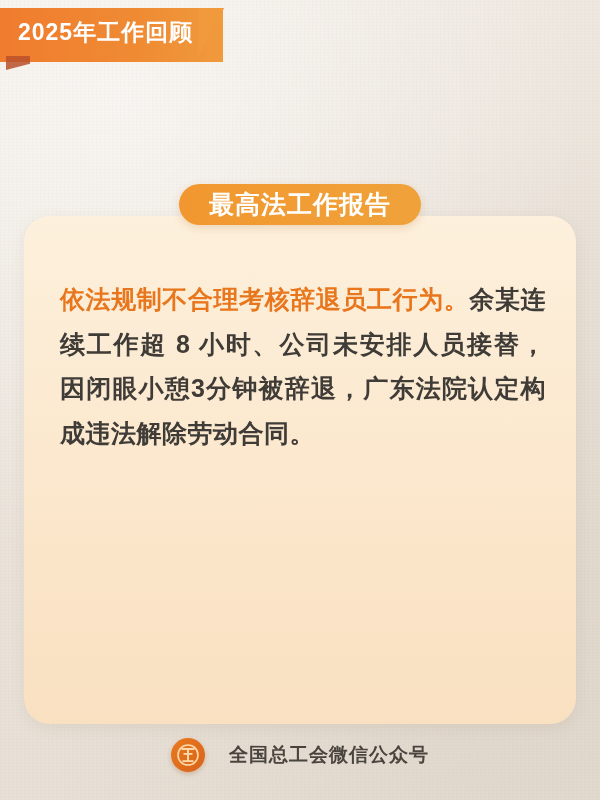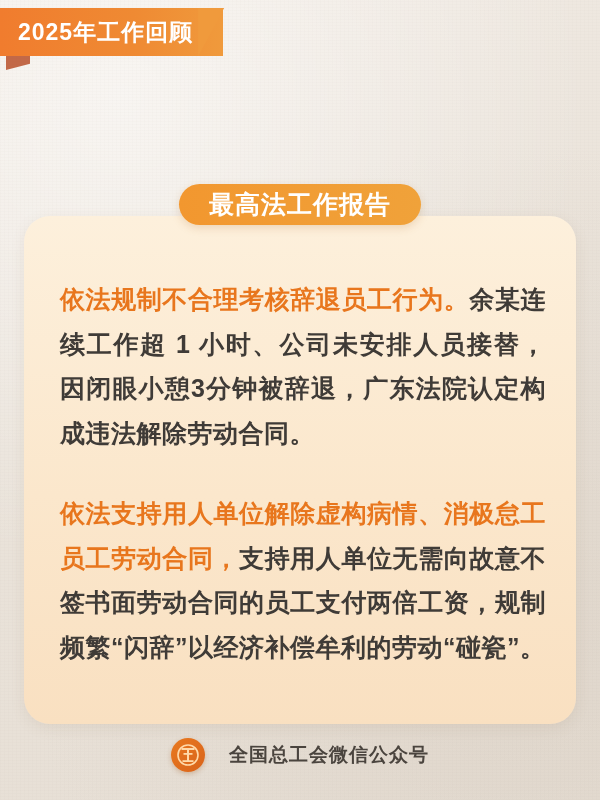--- a/index.html
+++ b/index.html
@@ -37,23 +37,23 @@
   
   .ribbon-wrap {
     position: absolute;
     top: 8px;
     left: 0;
     height: 48px;
   }
   .ribbon {
     position: relative;
     display: inline-block;
-    height: 48px;
+    height: 38px;
     line-height: 48px;
-    padding: 0 30px 0 18px;
+    padding: 0 30px 16px 18px;
     background: linear-gradient(90deg, #f07c2e 0%, #ef8a33 60%, #f09a3c 100%);
     color: #ffffff;
     font-size: 23px;
     font-weight: bold;
     letter-spacing: 1px;
     white-space: nowrap;
   }
   .ribbon::after {
     content: "";
     position: absolute;
@@ -179,24 +179,21 @@
     <div class="ribbon-tail"></div>
   </div>
 
 
   <div class="card"></div>
 
   <div class="pill">最高法工作报告</div>
 
   <div class="body-area">
     <p class="para">
-      <span class="hl">依法规制不合理考核辞退员工行为。</span><span>余某连续工作超 1 小时、公司未安排人员接替，因闭眼小憩3分钟被辞退，广东法院认定构成违法解除劳动合同。</span>
-    </p>
-    <p class="para">
-      <span class="hl">依法支持用人单位解除虚构病情、消极怠工员工劳动合同，</span><span>支持用人单位无需向故意不签书面劳动合同的员工支付两倍工资，规制频繁“闪辞”以经济补偿牟利的劳动“碰瓷”。</span>
+      <span class="hl">依法规制不合理考核辞退员工行为。</span><span>余某连续工作超 8 小时、公司未安排人员接替，因闭眼小憩3分钟被辞退，广东法院认定构成违法解除劳动合同。</span>
     </p>
   </div>
 
   <div class="footer">
     <div class="logo">
       <svg width="22" height="22" viewBox="0 0 22 22" aria-hidden="true">
         <circle cx="11" cy="11" r="10" fill="none" stroke="#ffd9a8" stroke-width="1.6"></circle>
         <rect x="4.5" y="4" width="13" height="2" fill="#ffd9a8"></rect>
         <rect x="10" y="4" width="2" height="14" fill="#ffd9a8"></rect>
         <rect x="6.5" y="9" width="9" height="1.8" fill="#ffd9a8"></rect>

